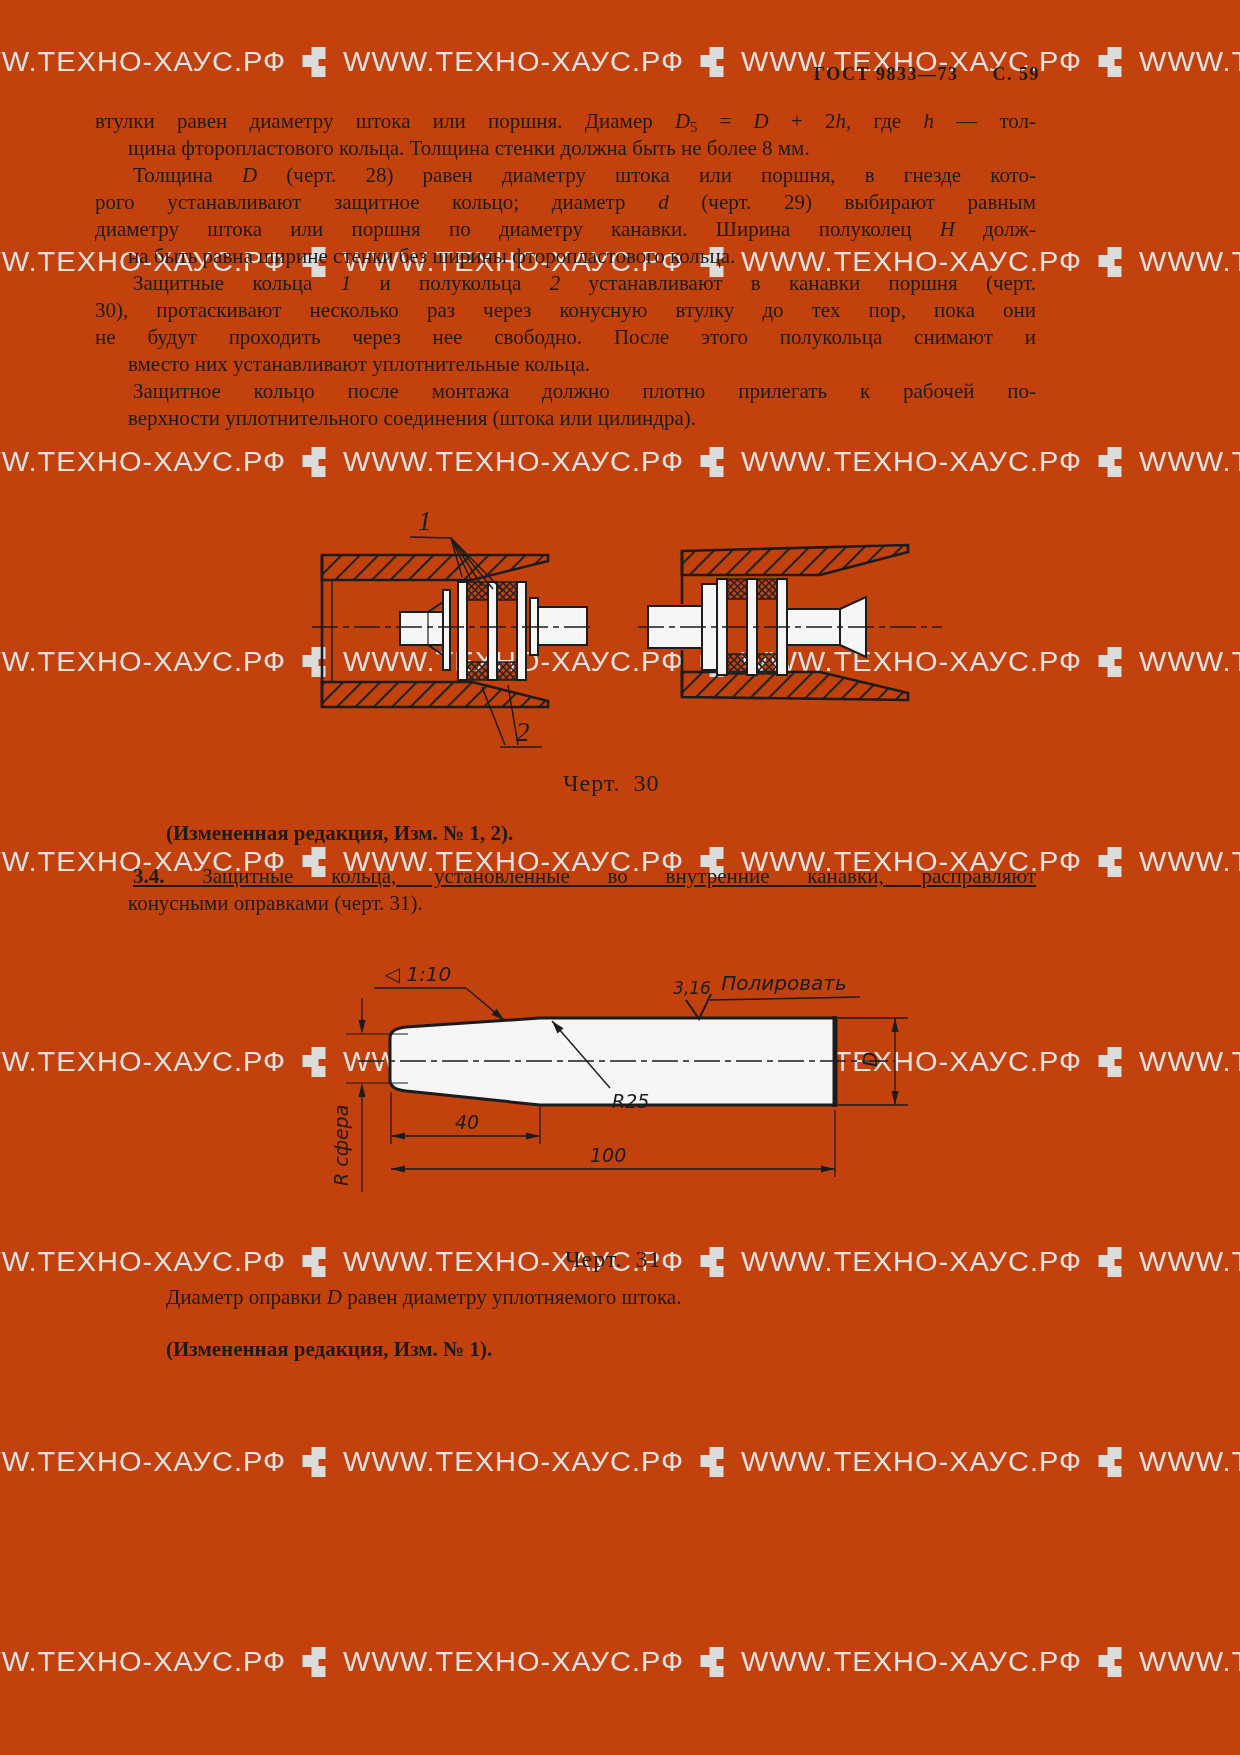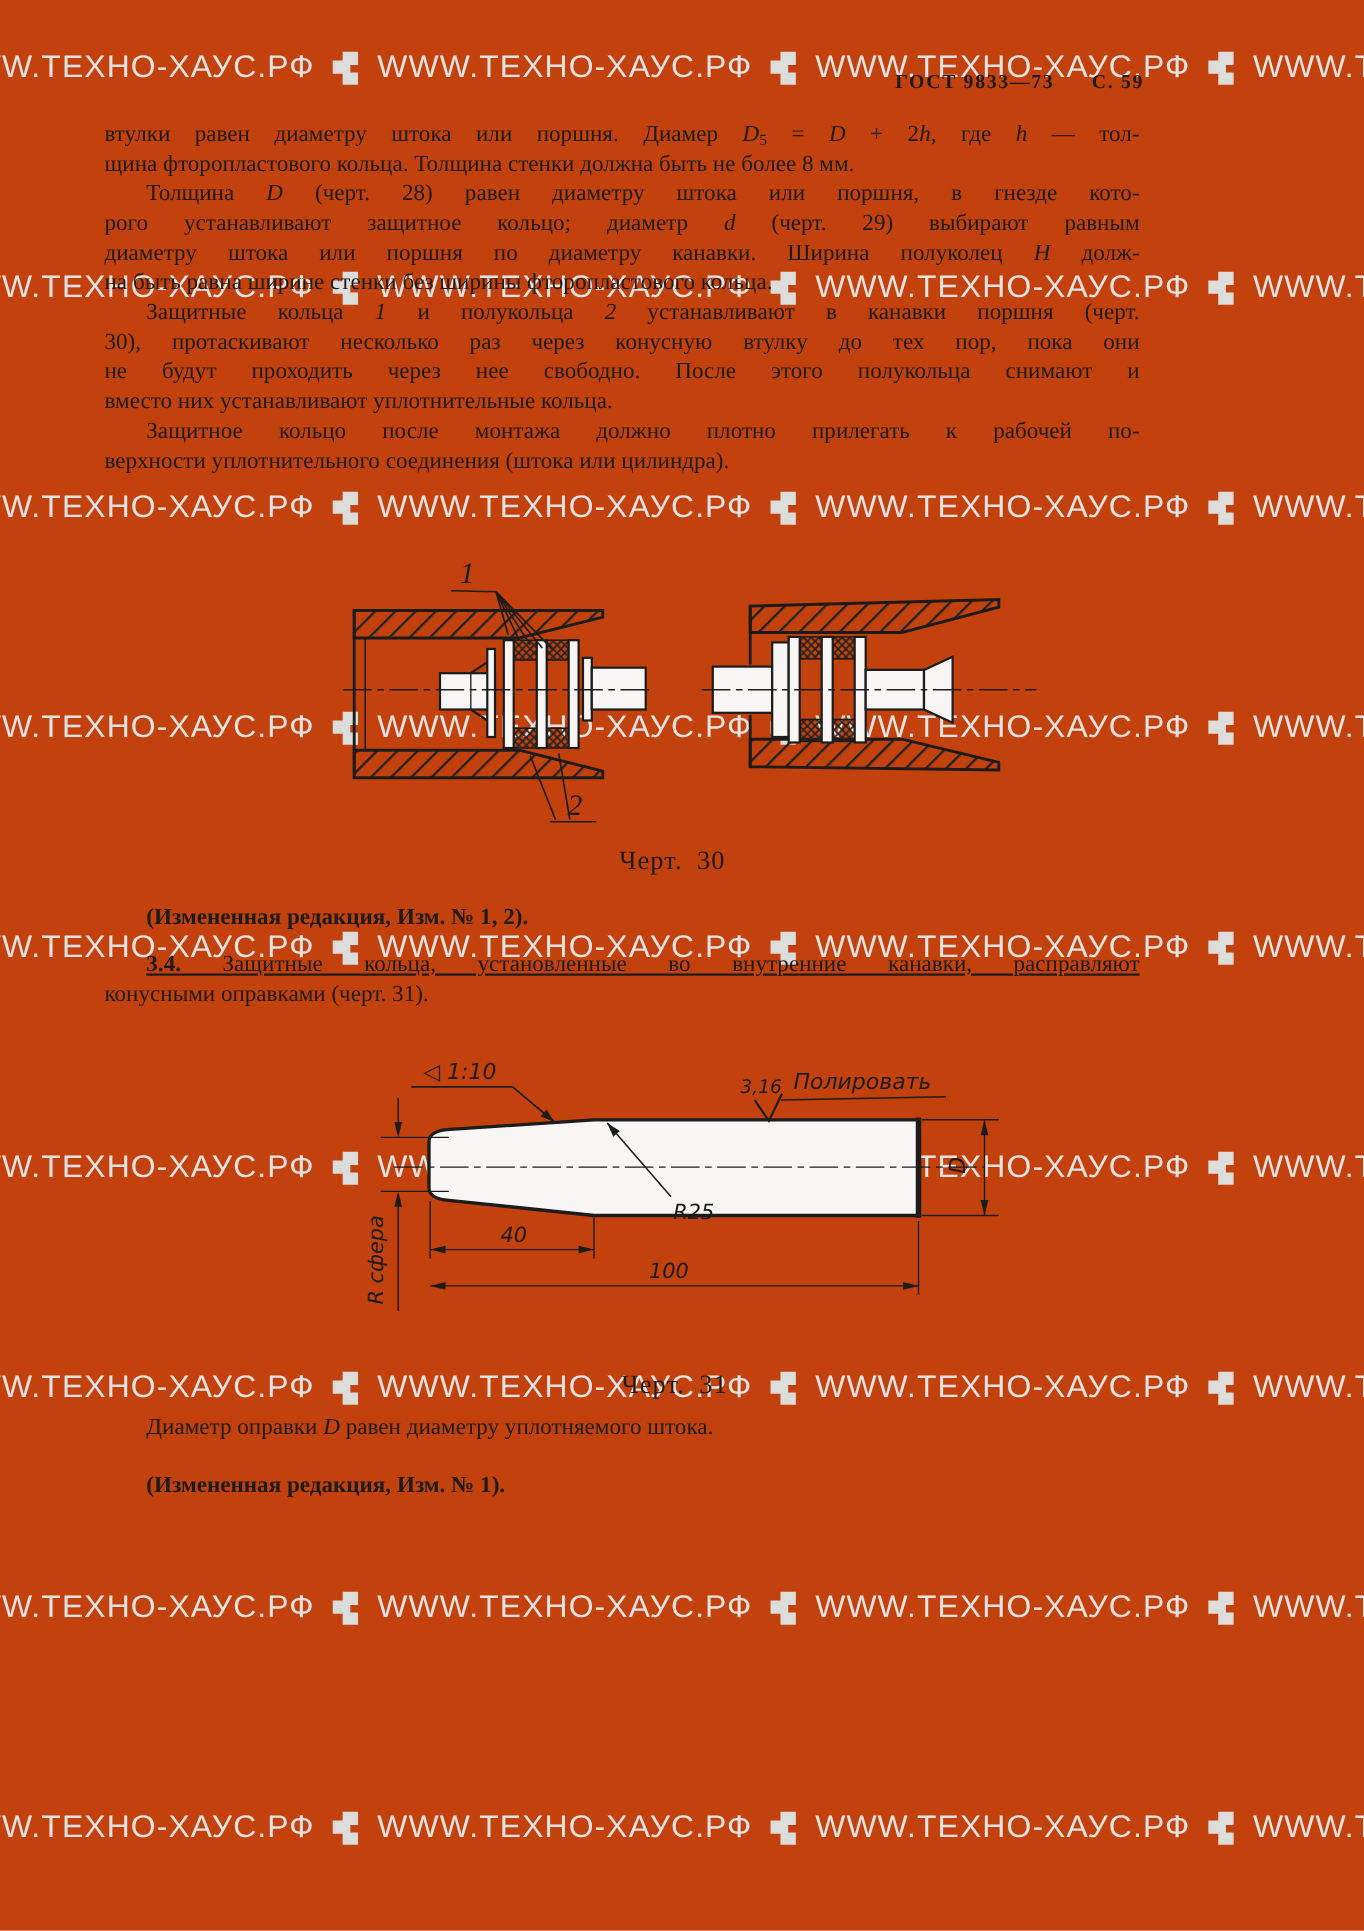--- a/index.html
+++ b/index.html
@@ -27,21 +27,21 @@
     font-size:18px; font-weight:700; letter-spacing:1.5px;
     white-space:pre;
   }
   .header .gap{display:inline-block;width:34px;}
   .tblock{position:absolute; left:95px; width:941px;}
   .line{
     font-size:21px; line-height:27px; height:27px;
     text-align:justify; text-align-last:justify;
     white-space:normal;
   }
-  .line.nojust{text-align:left; text-align-last:left;}
+  .line.nojust{text-align:left; text-align-last:left;margin-left:33px;}
   .line.ind{padding-left:38px;}
   .line.bold{font-weight:700;}
   .line .it{font-style:italic;}
   .line .bd{font-weight:700;}
   .line .sb{font-size:0.68em; vertical-align:-0.25em;}
   .fig-caption{
     position:absolute; font-size:24px; letter-spacing:1px; word-spacing:6px;
   }
   svg text{fill:#1c1c1c;}
   .dwg-label{font-family:"Liberation Serif", serif; font-style:italic;}

